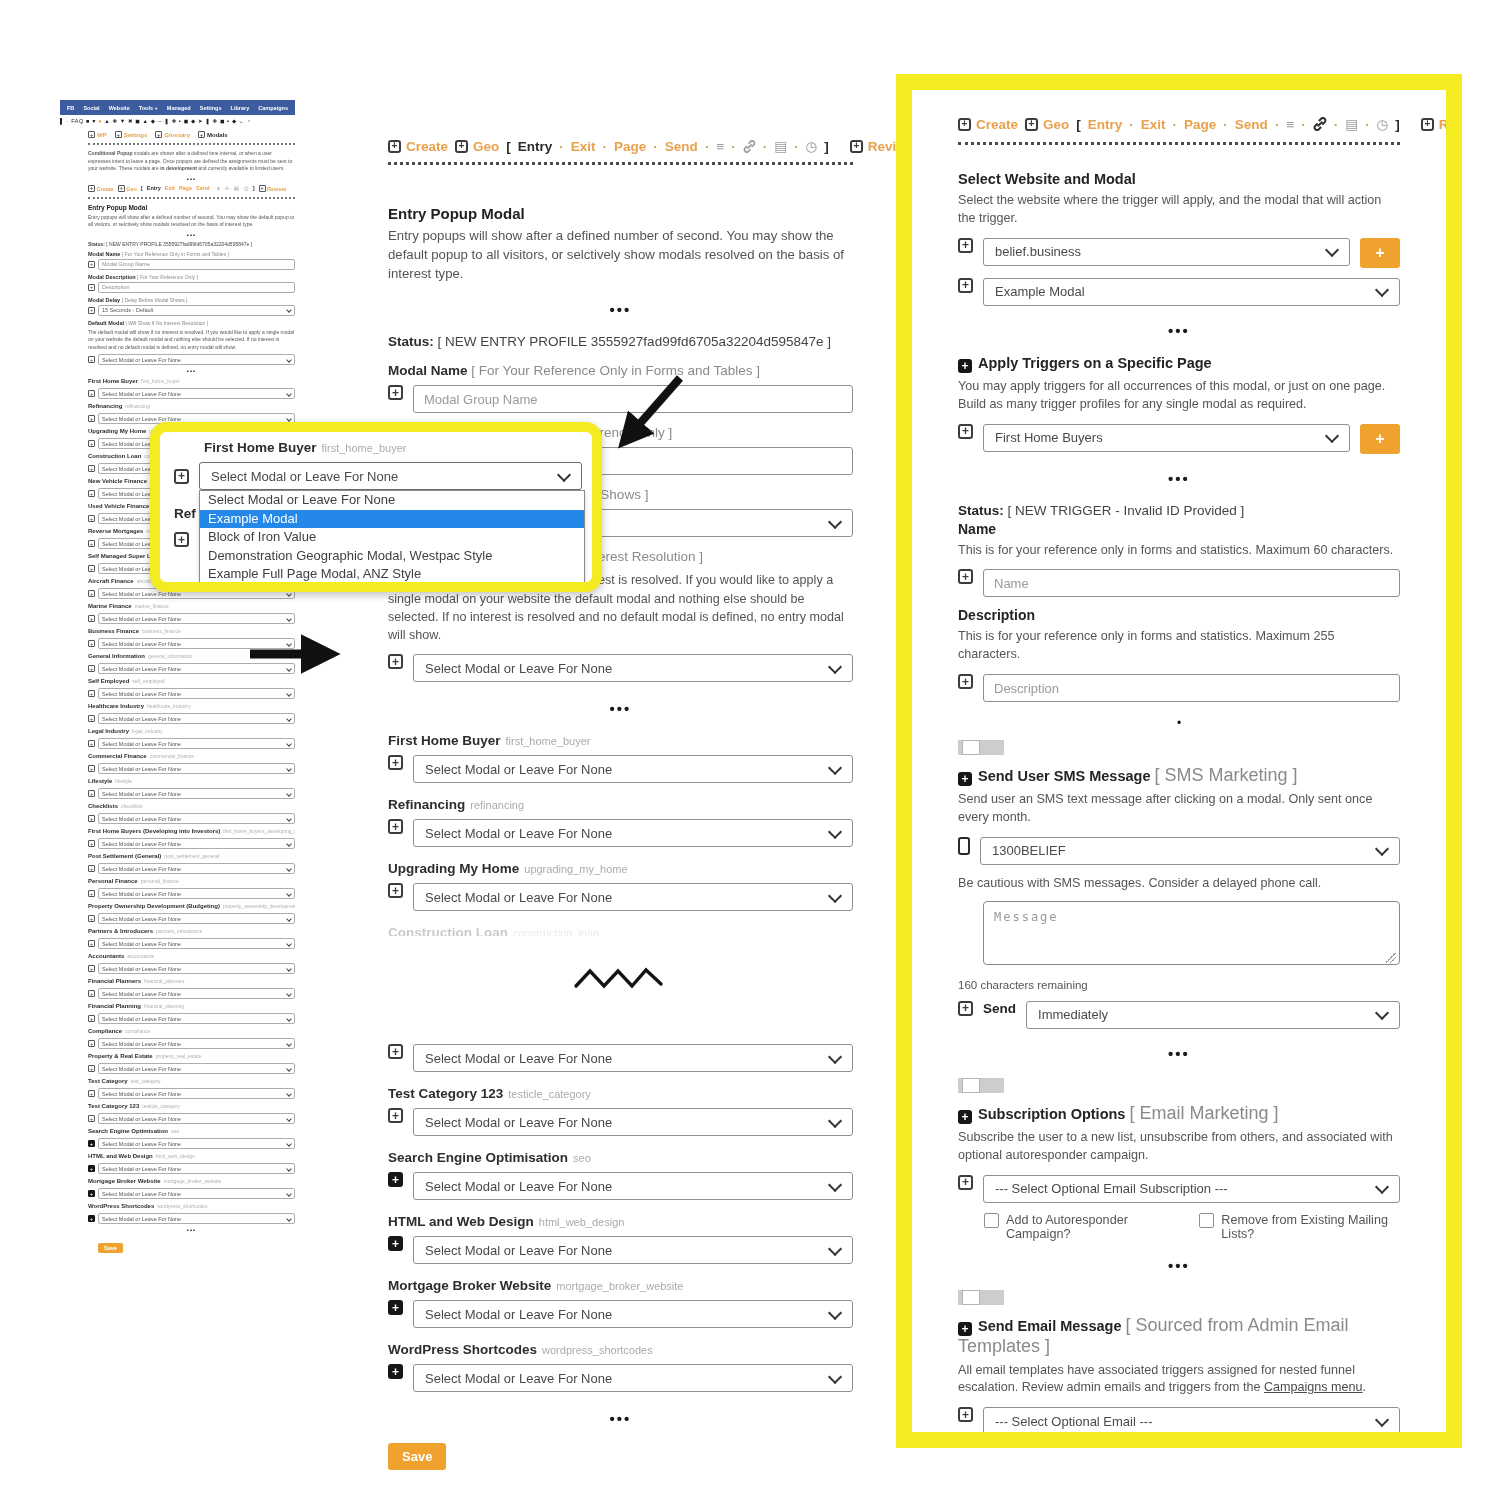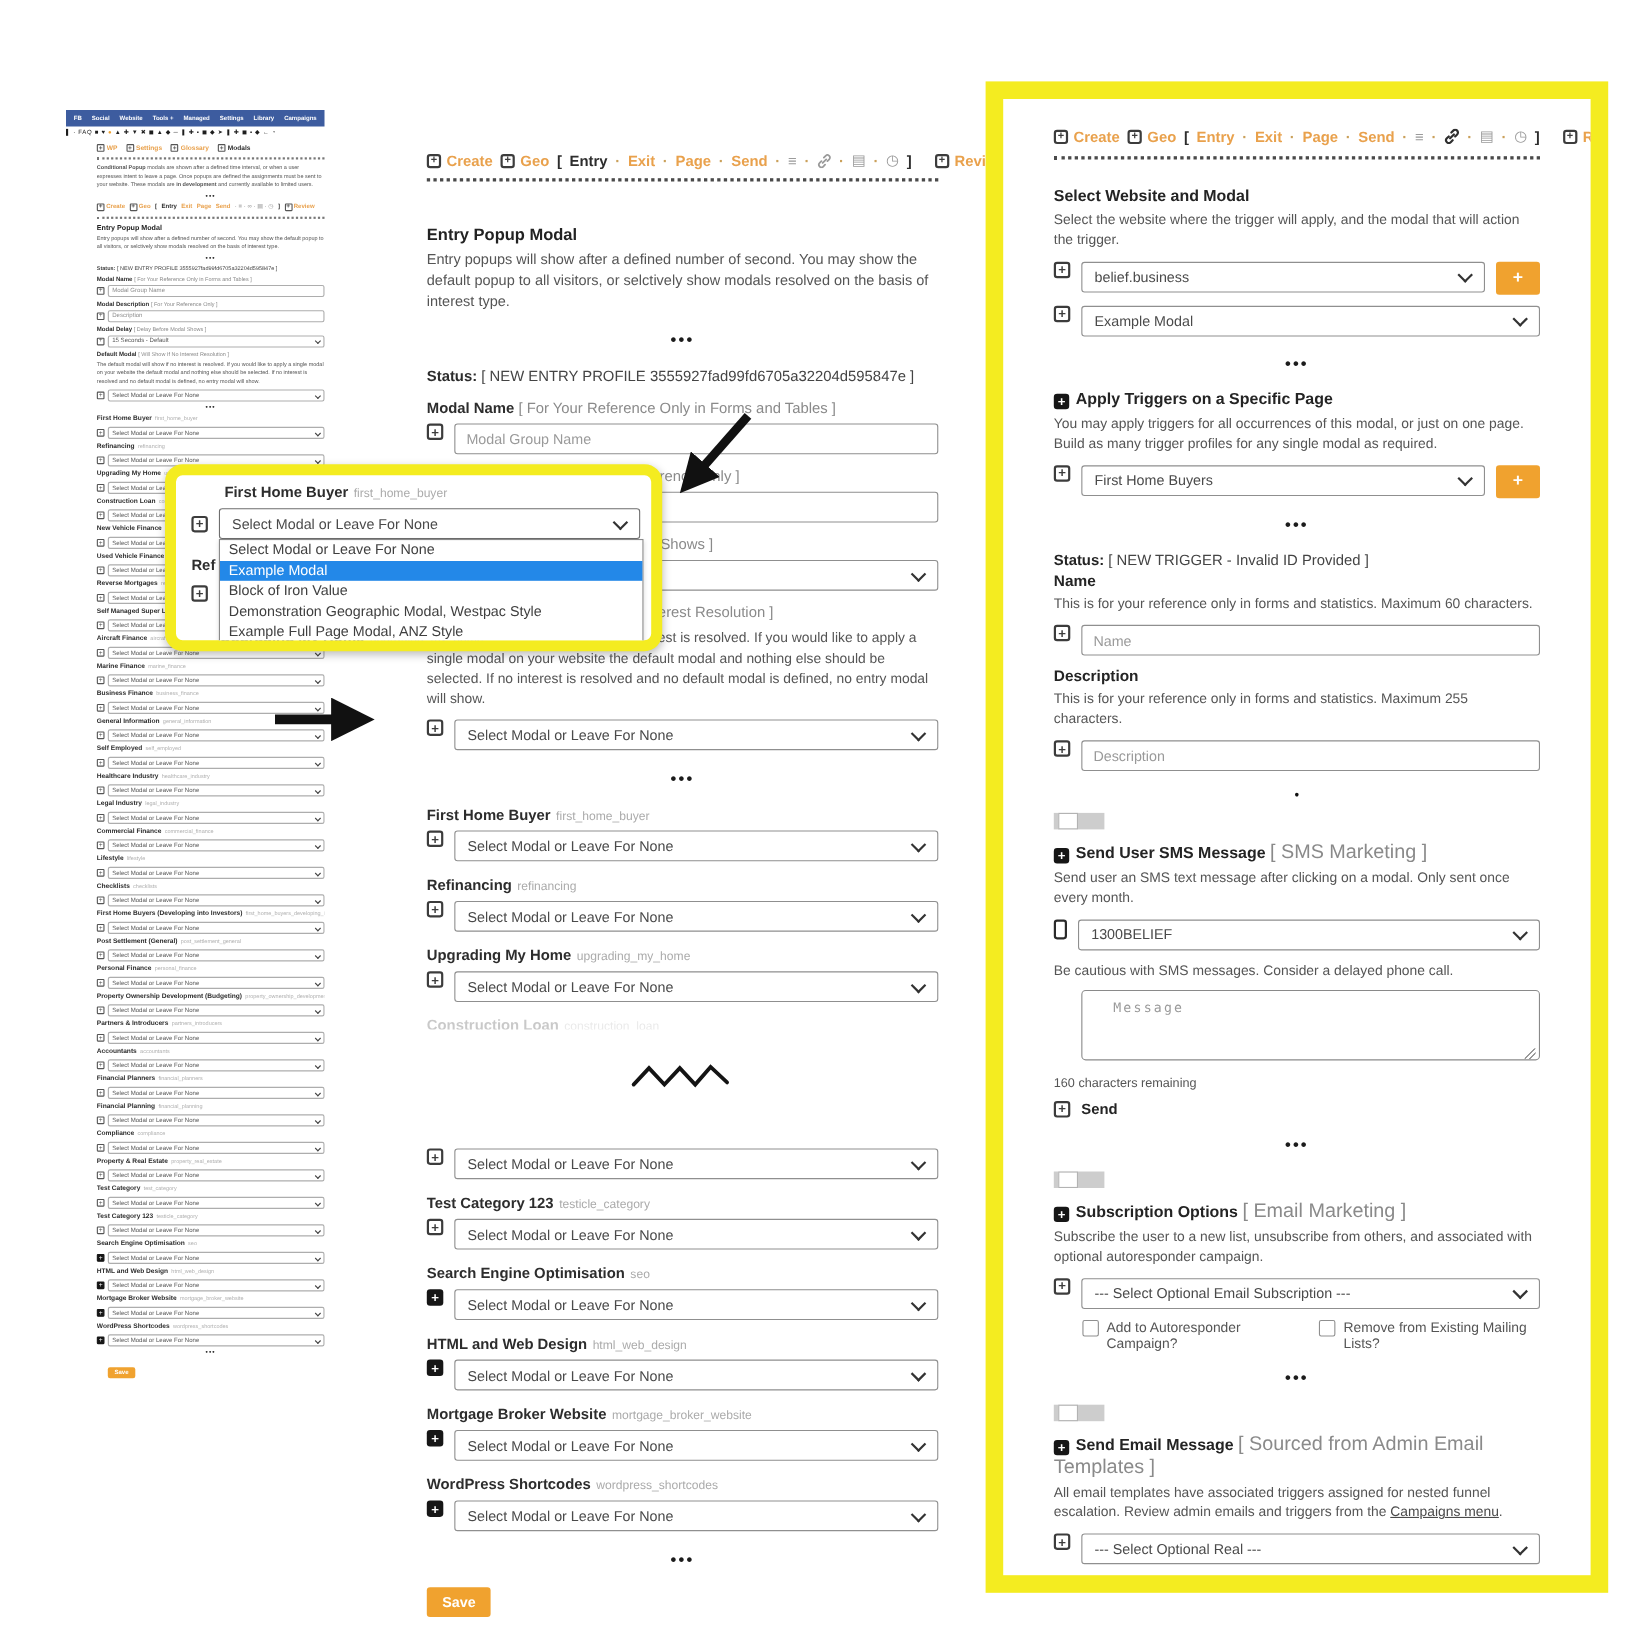--- a/index.html
+++ b/index.html
@@ -134,21 +134,21 @@
     font-size:16px;font-weight:bold;line-height:1;cursor:pointer;flex:0 0 auto;font-family:inherit;}
   .addbtn::before{content:"+";}
   .rpanel .sep{margin:16px 0;}
   .rp-status{font-size:13.5px;color:#444;margin-top:4px;}
   .rp-status b{color:#242424;}
   .rp-lone{font-size:14px;font-weight:bold;color:#242424;margin-top:3px;}
   .dot1{text-align:center;font-size:12px;color:#111;margin:14px 0 10px;}
   .phone{width:12px;height:18px;border:2px solid #2a2a2a;border-radius:3px;box-sizing:border-box;flex:0 0 auto;}
   .ta-wrap{position:relative;margin:8px 0 10px 25px;}
   .ta{width:100%;height:64px;border:1px solid #8a8a8a;border-radius:4px;box-sizing:border-box;
-    resize:none;padding:8px 28px;font-family:"DejaVu Sans Mono",monospace;font-size:12px;
+    resize:none;padding:8px 10px;font-family:"DejaVu Sans Mono",monospace;font-size:12px;
     letter-spacing:2px;color:#444;}
   .ta::placeholder{color:#9a9a9a;}
   .ta-grip{position:absolute;right:4px;bottom:6px;width:10px;height:10px;
     background:linear-gradient(135deg,transparent 0 45%,#999 45% 52%,transparent 52% 68%,#999 68% 75%,transparent 75%);}
   .small-note{font-size:11.5px;color:#555;margin:2px 0 8px;}
   .sendlbl{font-size:13.5px;font-weight:bold;color:#242424;}
   .cbrow{display:flex;align-items:flex-start;gap:7px;margin:4px 0 4px 26px;font-size:12.6px;color:#555;}
   .cbrow .gap{width:14px;}
   .linku{color:#4a4a4a;text-decoration:underline;}
 </style>
@@ -916,20 +916,24 @@
     </div>
     <p class="rp-desc" style="margin-bottom:2px;">Be cautious with SMS messages. Consider a delayed phone call.</p>
     <div class="ta-wrap">
       <textarea class="ta" placeholder="Message" style=""></textarea>
       <span class="ta-grip"></span>
     </div>
     <div class="small-note">160 characters remaining</div>
     <div class="frow">
       <span class="plus-o"></span>
       <span class="sendlbl">Send</span>
+      <span class="sel">
+          <span class="sel-t">Immediately</span>
+          <span class="chev"></span>
+        </span>
     </div>
 
     <div class="sep">•••</div>
 
     <div class="toggle">
         <span class="knob"></span>
       </div>
     <div class="rp-h" style="margin-top:0;"><span class="plus-s"></span><span>Subscription Options</span> <span class="hint">[ Email Marketing ]</span></div>
     <p class="rp-desc">Subscribe the user to a new list, unsubscribe from others, and associated with optional autoresponder campaign.</p>
     <div class="frow">
@@ -950,19 +954,19 @@
     <div class="sep">•••</div>
 
     <div class="toggle">
         <span class="knob"></span>
       </div>
     <div class="rp-h" style="margin-top:0;"><span class="plus-s"></span><span>Send Email Message</span> <span class="hint">[ Sourced from Admin Email Templates ]</span></div>
     <p class="rp-desc"><span>All email templates have associated triggers assigned for nested funnel escalation. Review admin emails and triggers from the </span><a class="linku" href="#">Campaigns menu</a><span>.</span></p>
     <div class="frow">
       <span class="plus-o"></span>
       <span class="sel">
-          <span class="sel-t">--- Select Optional Real ---</span>
+          <span class="sel-t">--- Select Optional Email ---</span>
           <span class="chev"></span>
         </span>
     </div>
 
   </div>
 </div>
 
 </body></html>

